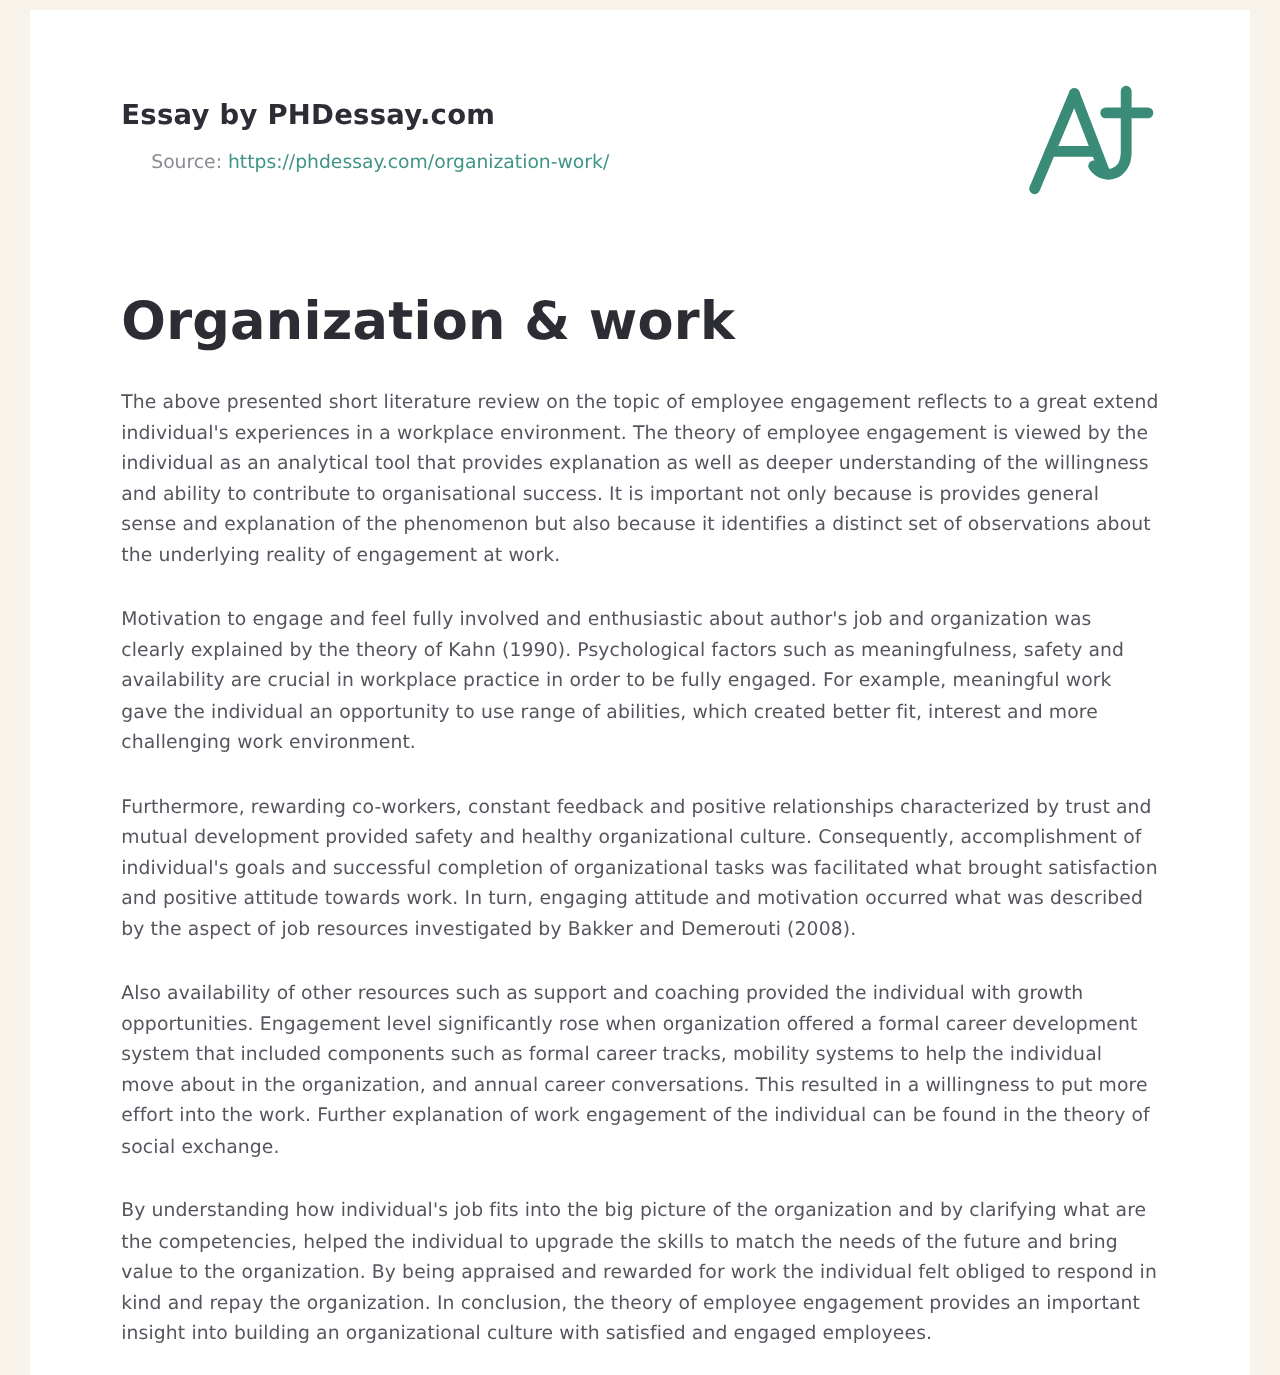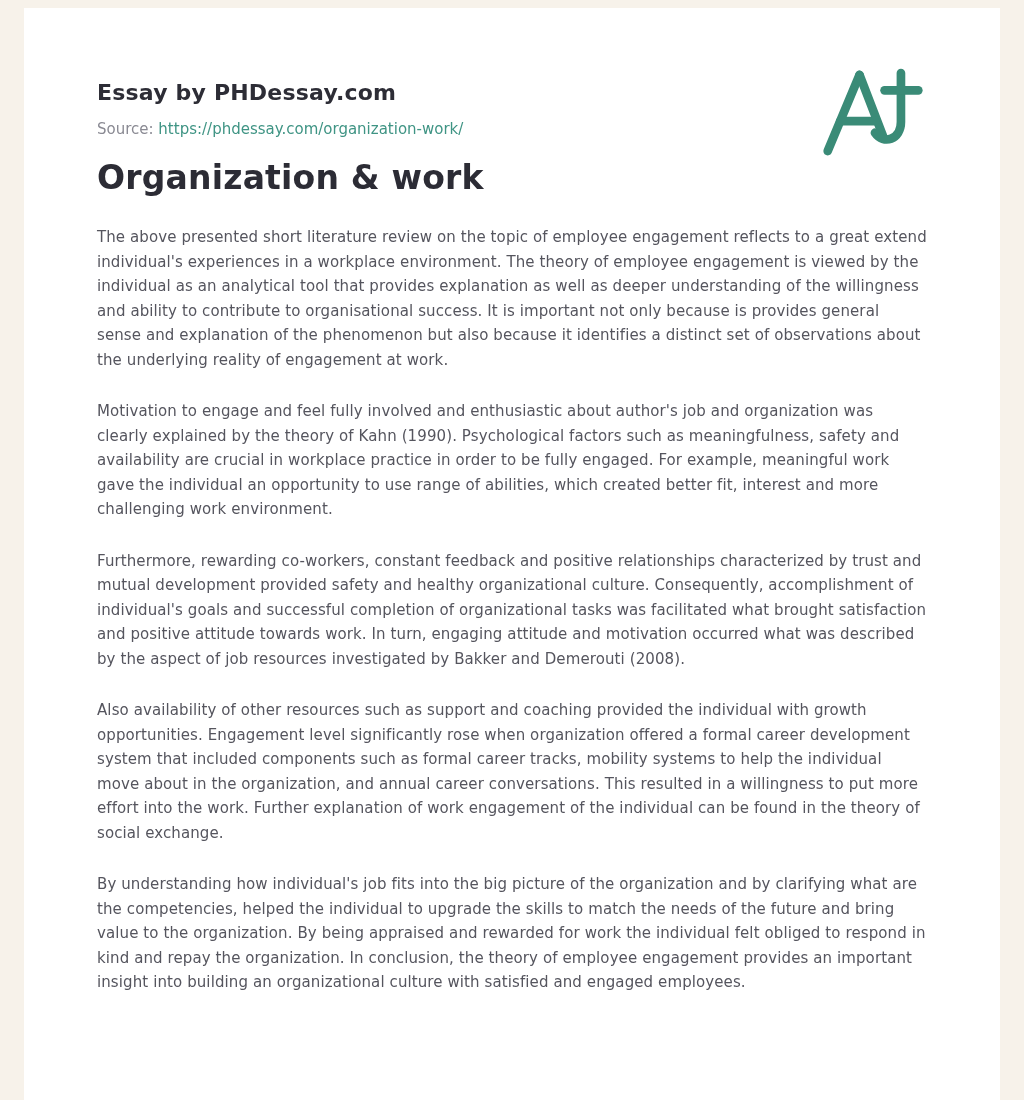--- a/index.html
+++ b/index.html
@@ -26,34 +26,36 @@
     font-size: 22px;
     font-weight: 700;
     color: #2d2d36;
     margin-top: 14px;
     letter-spacing: 0.2px;
   }
   .source-line {
     margin-top: 15px;
     font-size: 15px;
     color: #8a8a93;
+    margin-left: 24px;
   }
   .source-link {
     color: #3f9484;
     text-decoration: none;
     cursor: pointer;
   }
   .logo {
     width: 106px;
     height: 92px;
     flex: 0 0 auto;
     margin-right: 2px;
   }
   .article-title {
-    font-size: 33px;
+    margin-top: 74px;
+    font-size: 42px;
     font-weight: 700;
     color: #2c2c35;
     letter-spacing: 0.2px;
   }
   .article-body {
     margin-top: 28px;
   }
   .article-body p.para {
     font-size: 15px;
     line-height: 24.5px;

